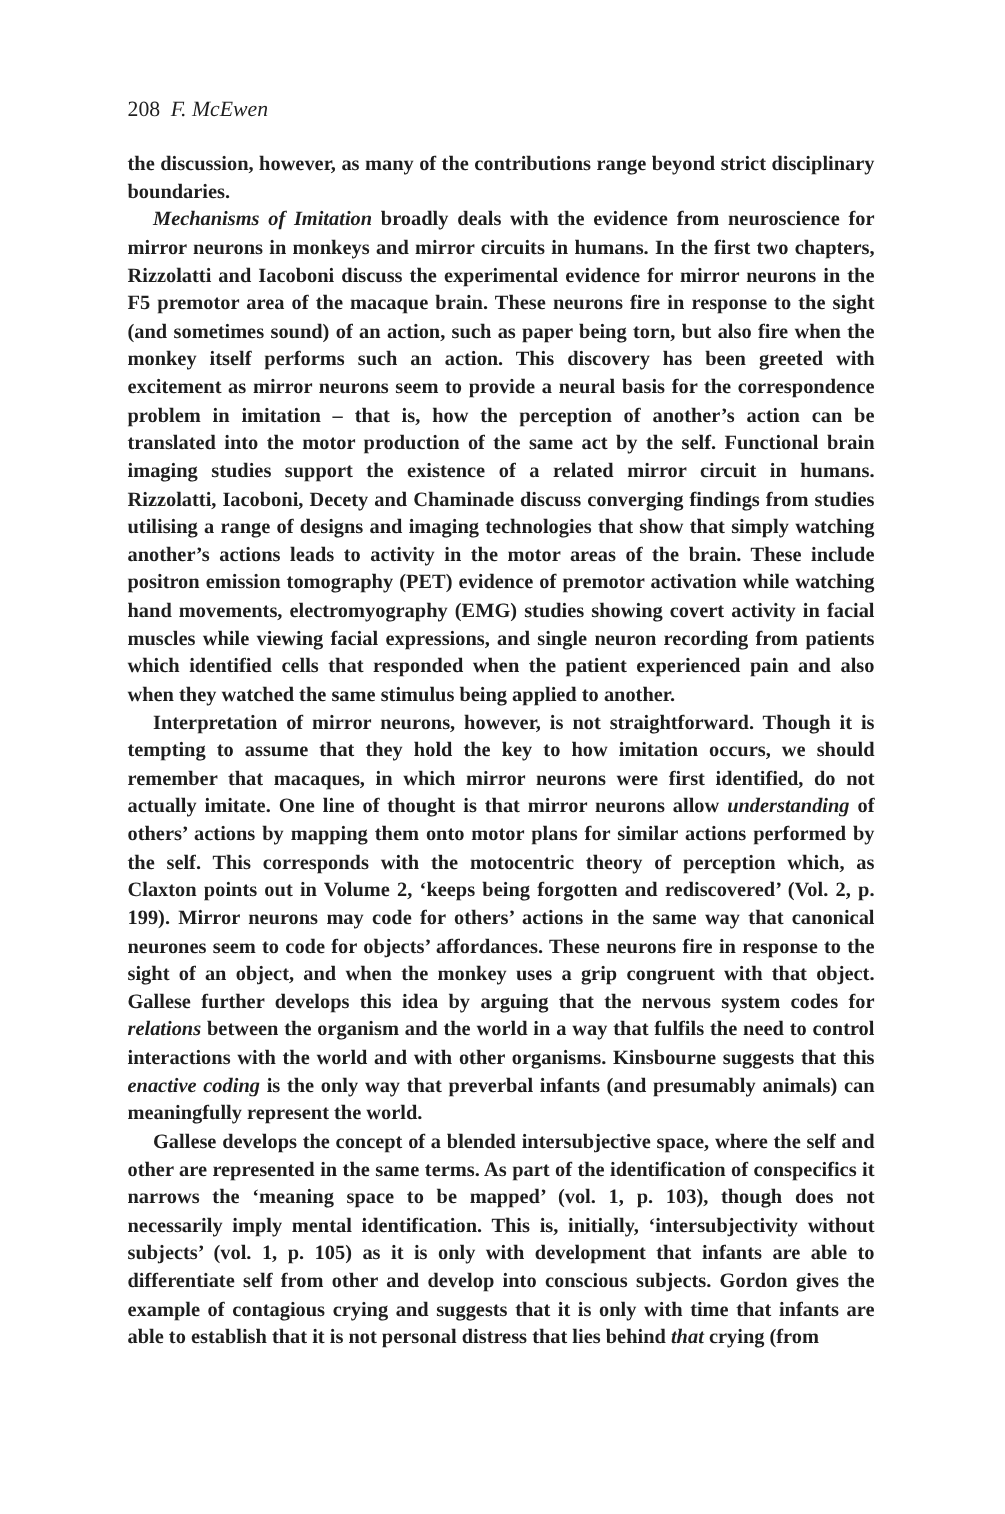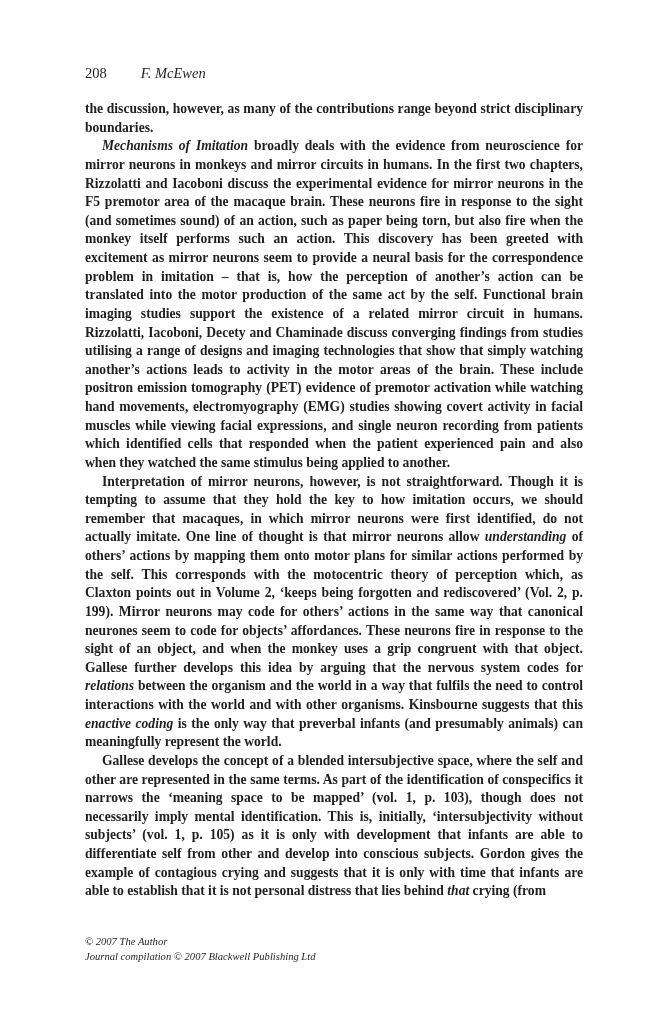--- a/index.html
+++ b/index.html
@@ -23,21 +23,21 @@
     font-size: 14.5px;
     line-height: 18px;
     white-space: nowrap;
   }
   .running-header .page-num {
     font-style: normal;
     text-align: right;
   }
   .running-header .head-author {
     font-style: italic;
-    margin-left: 34px;
+    margin-left: 7px;
   }
   .article-body {
     position: absolute;
     top: 100px;
     left: 85px;
     width: 498px;
     font-size: 13.6px;
     line-height: 18.62px;
     text-align: justify;
   }
@@ -72,18 +72,14 @@
   </div>
 
   <div class="article-body">
 
   <p><span>the discussion, however, as many of the contributions range beyond strict disciplinary boundaries.</span></p>
       <p class="indent"><span class="it">Mechanisms of Imitation</span><span> broadly deals with the evidence from neuroscience for mirror neurons in monkeys and mirror circuits in humans. In the first two chapters, Rizzolatti and Iacoboni discuss the experimental evidence for mirror neurons in the F5 premotor area of the macaque brain. These neurons fire in response to the sight (and sometimes sound) of an action, such as paper being torn, but also fire when the monkey itself performs such an action. This discovery has been greeted with excitement as mirror neurons seem to provide a neural basis for the correspondence problem in imitation – that is, how the perception of another’s action can be translated into the motor production of the same act by the self. Functional brain imaging studies support the existence of a related mirror circuit in humans. Rizzolatti, Iacoboni, Decety and Chaminade discuss converging findings from studies utilising a range of designs and imaging technologies that show that simply watching another’s actions leads to activity in the motor areas of the brain. These include positron emission tomography (PET) evidence of premotor activation while watching hand movements, electromyography (EMG) studies showing covert activity in facial muscles while viewing facial expressions, and single neuron recording from patients which identified cells that responded when the patient experienced pain and also when they watched the same stimulus being applied to another.</span></p>
       <p class="indent"><span>Interpretation of mirror neurons, however, is not straightforward. Though it is tempting to assume that they hold the key to how imitation occurs, we should remember that macaques, in which mirror neurons were first identified, do not actually imitate. One line of thought is that mirror neurons allow </span><span class="it">understanding</span><span> of others’ actions by mapping them onto motor plans for similar actions performed by the self. This corresponds with the motocentric theory of perception which, as Claxton points out in Volume 2, ‘keeps being forgotten and rediscovered’ (Vol. 2, p. 199). Mirror neurons may code for others’ actions in the same way that canonical neurones seem to code for objects’ affordances. These neurons fire in response to the sight of an object, and when the monkey uses a grip congruent with that object. Gallese further develops this idea by arguing that the nervous system codes for </span><span class="it">relations</span><span> between the organism and the world in a way that fulfils the need to control interactions with the world and with other organisms. Kinsbourne suggests that this </span><span class="it">enactive coding</span><span> is the only way that preverbal infants (and presumably animals) can meaningfully represent the world.</span></p>
       <p class="indent"><span>Gallese develops the concept of a blended intersubjective space, where the self and other are represented in the same terms. As part of the identification of conspecifics it narrows the ‘meaning space to be mapped’ (vol. 1, p. 103), though does not necessarily imply mental identification. This is, initially, ‘intersubjectivity without subjects’ (vol. 1, p. 105) as it is only with development that infants are able to differentiate self from other and develop into conscious subjects. Gordon gives the example of contagious crying and suggests that it is only with time that infants are able to establish that it is not personal distress that lies behind </span><span class="it">that</span><span> crying (from</span></p>
     </div>
 
-  <div class="page-footer">
-    <div>© 2007 The Author</div>
-    <div>Journal compilation © 2007 Blackwell Publishing Ltd</div>
-  </div>
 
 </div>
 
 </body></html>

